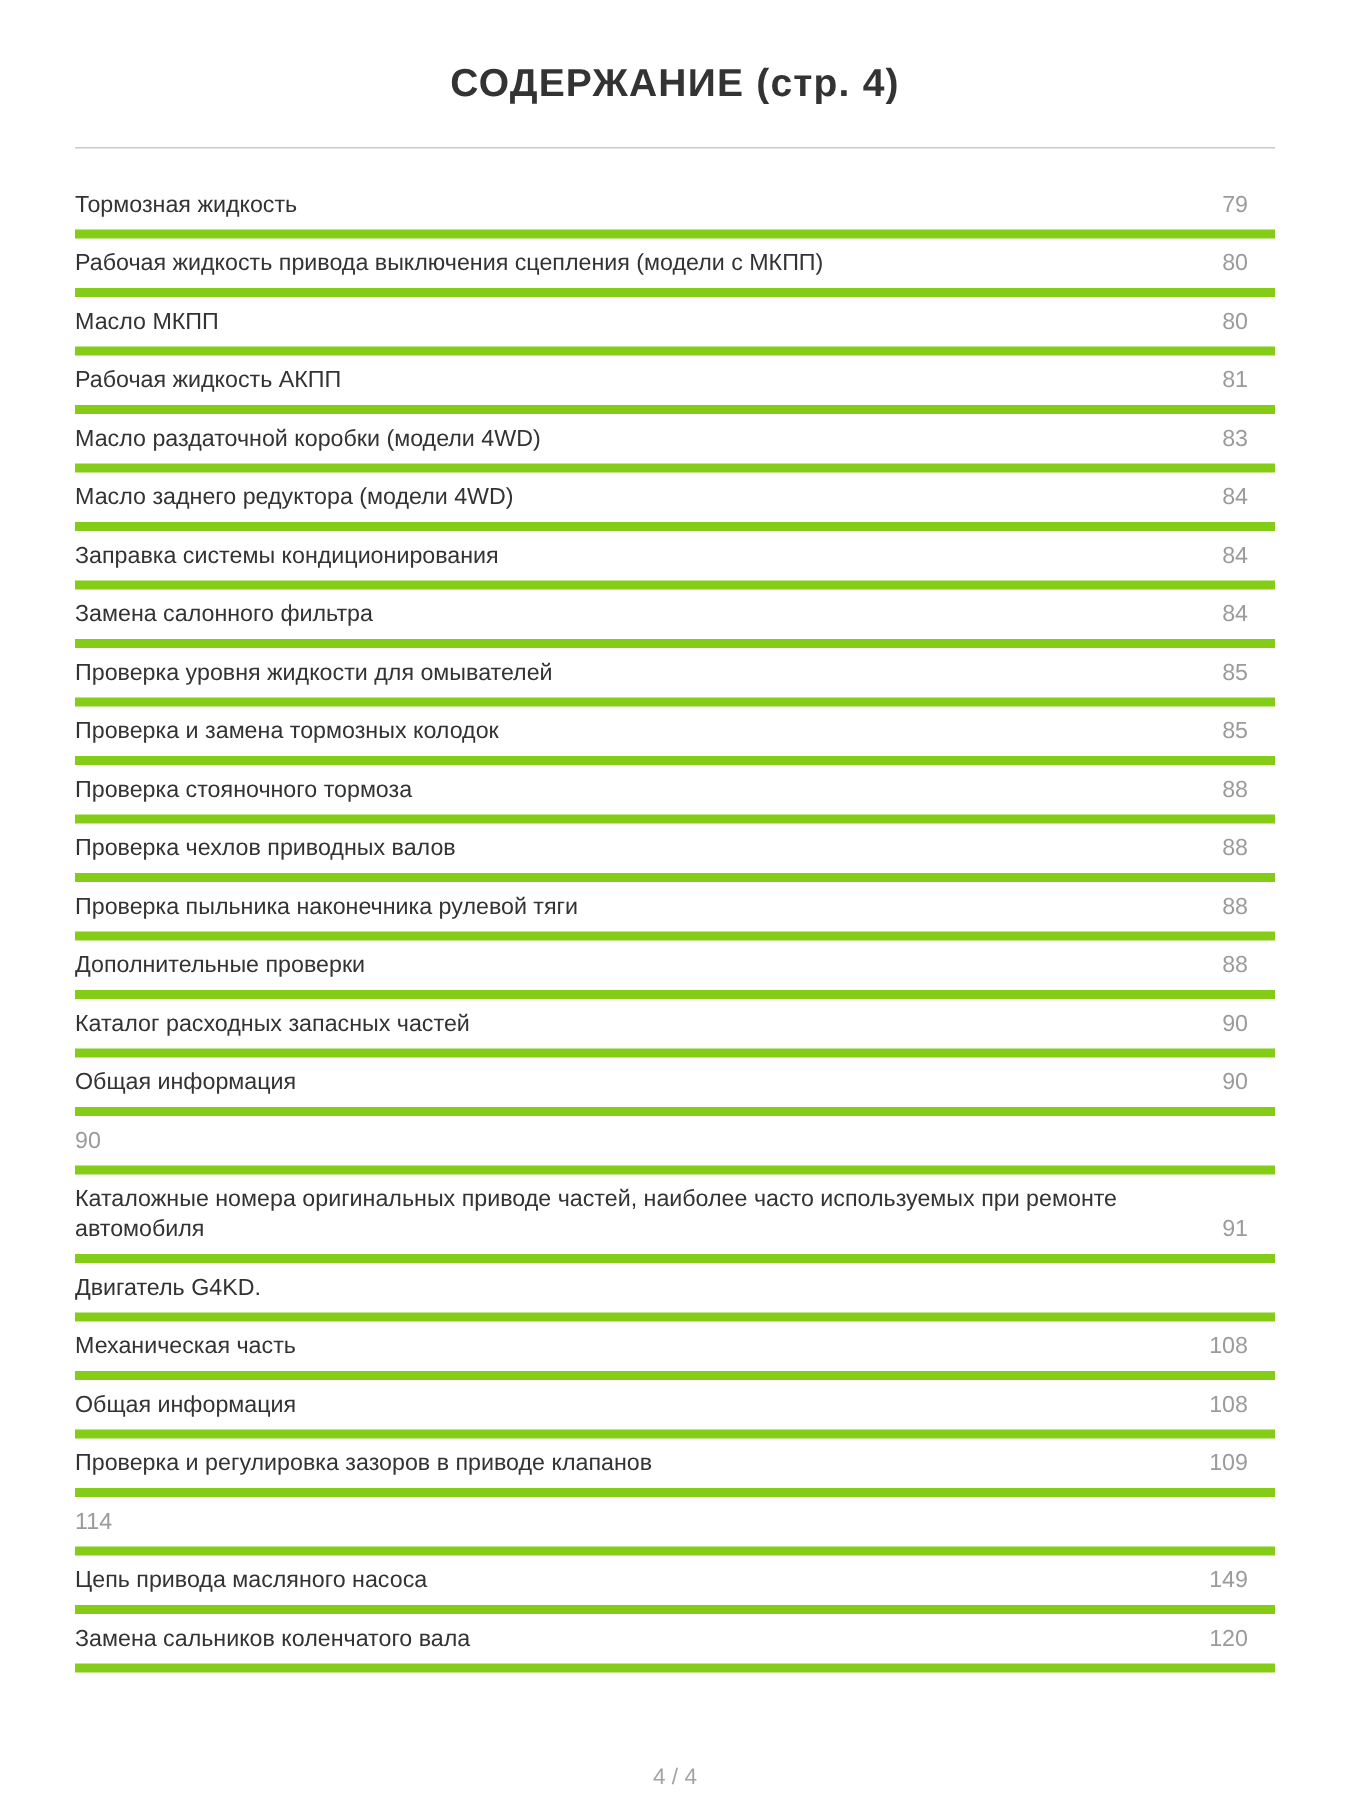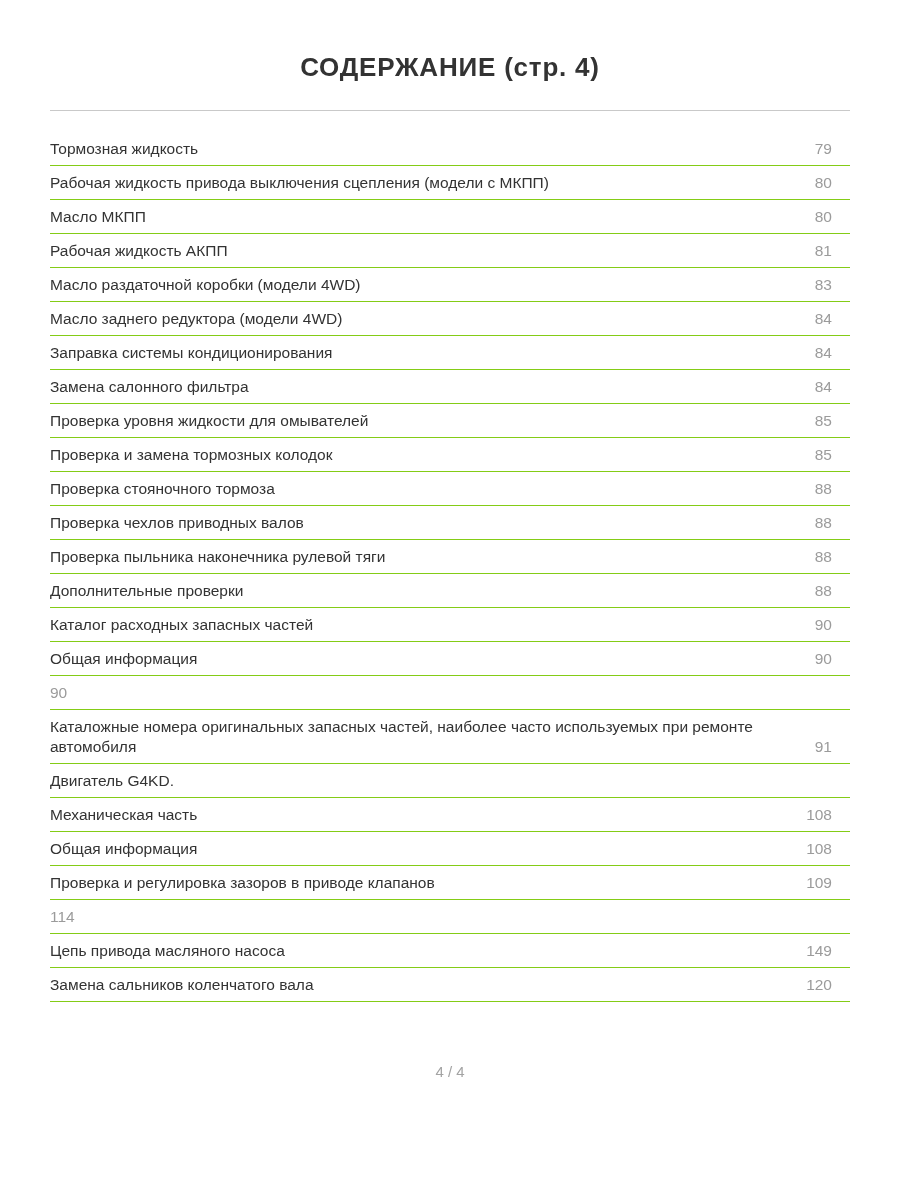--- a/index.html
+++ b/index.html
@@ -9,21 +9,21 @@
     font-family: "Liberation Sans", sans-serif;
   }
   body { height: 1200px; overflow: hidden; }
   .page {
     width: 900px;
     height: 1200px;
     padding: 0 50px;
     background: #ffffff;
   }
   .page-title {
-    margin-top: 52px;
+    margin-top: 40px;
     text-align: center;
     font-size: 26px;
     line-height: 30px;
     font-weight: 700;
     letter-spacing: 0.8px;
     color: #333333;
   }
   .top-divider {
     border: none;
     border-top: 1px solid #c9c9c9;
@@ -31,21 +31,21 @@
   }
   .toc-list {
     list-style: none;
     margin-top: 21px;
   }
   .toc-row {
     display: flex;
     align-items: flex-end;
     justify-content: space-between;
     padding: 6.5px 0;
-    border-bottom: 1px solid #84cc16;
+    border-bottom: 6px solid #84cc16;
     font-size: 15.5px;
     line-height: 20px;
   }
   .toc-entry-title {
     flex: 1 1 auto;
     padding-right: 20px;
     color: #333333;
   }
   .toc-entry-page {
     flex: 0 0 auto;
@@ -149,21 +149,21 @@
   <li class="toc-row">
     <span class="toc-entry-title">Общая информация</span>
     <span class="toc-entry-page">90</span>
   </li>
 
   <li class="toc-row">
     <span class="toc-entry-page">90</span>
   </li>
 
   <li class="toc-row">
-    <span class="toc-entry-title">Каталожные номера оригинальных запасных частей, наиболее часто используемых при ремонте автомобиля</span>
+    <span class="toc-entry-title">Каталожные номера оригинальных приводе частей, наиболее часто используемых при ремонте автомобиля</span>
     <span class="toc-entry-page">91</span>
   </li>
 
   <li class="toc-row">
     <span class="toc-entry-title">Двигатель G4KD.</span>
     <span class="toc-entry-page"></span>
   </li>
 
   <li class="toc-row">
     <span class="toc-entry-title">Механическая часть</span>

